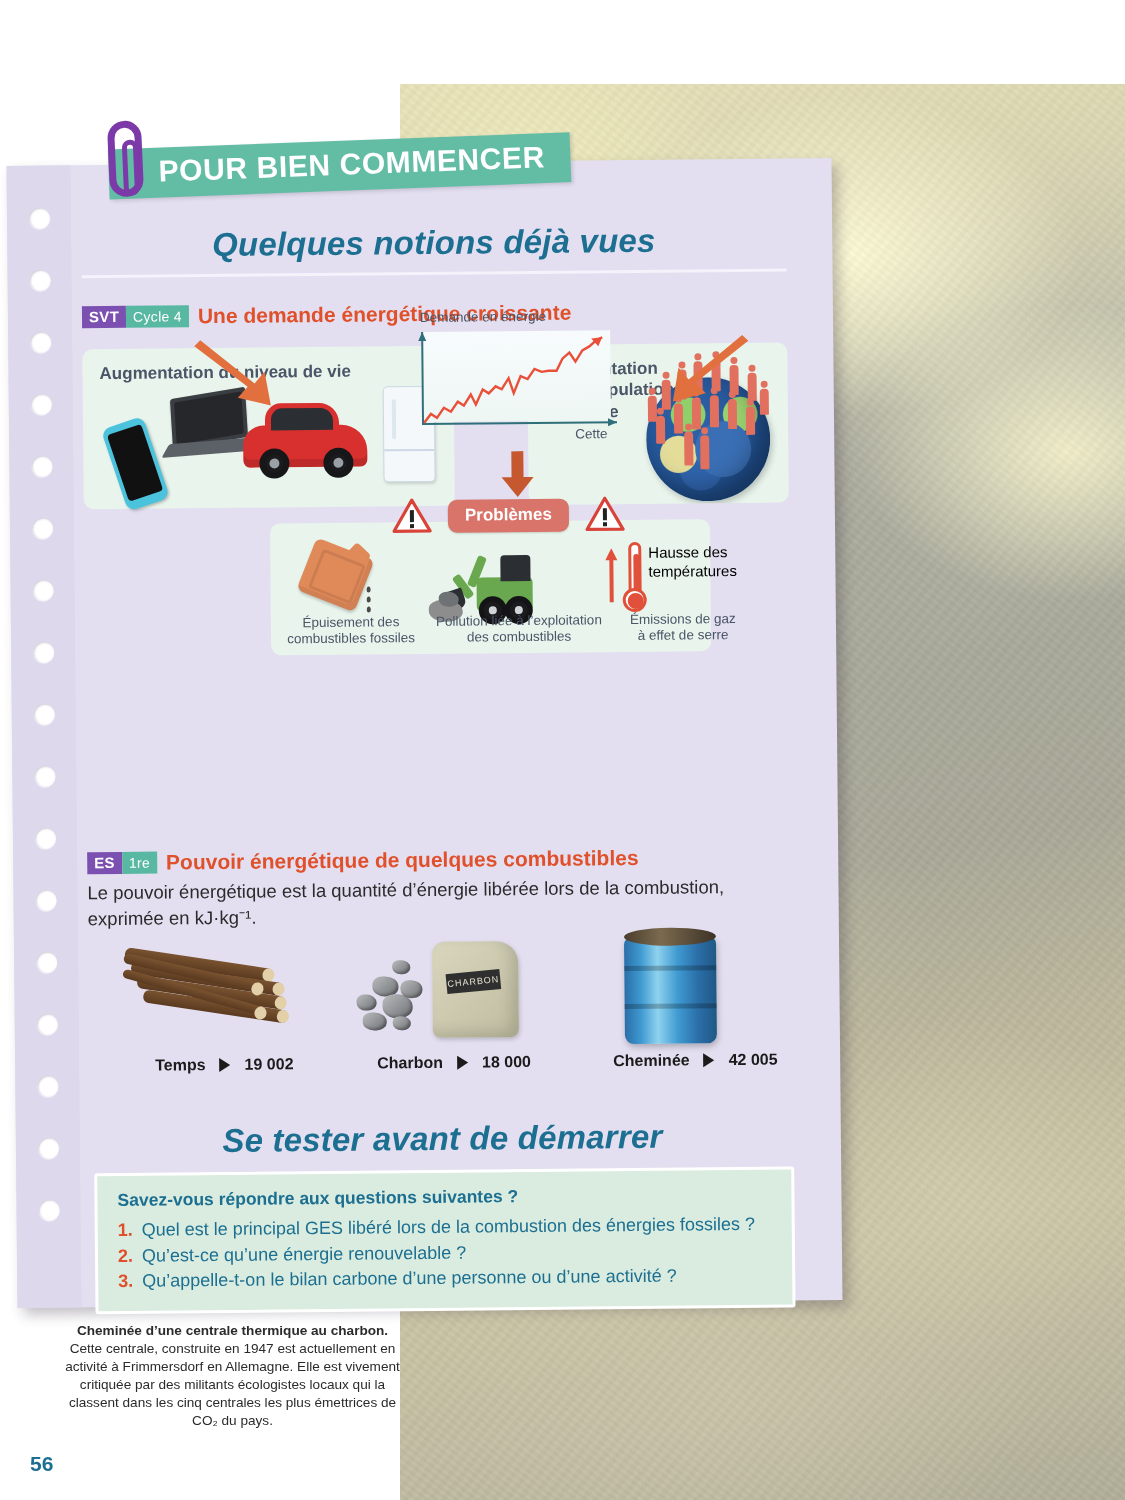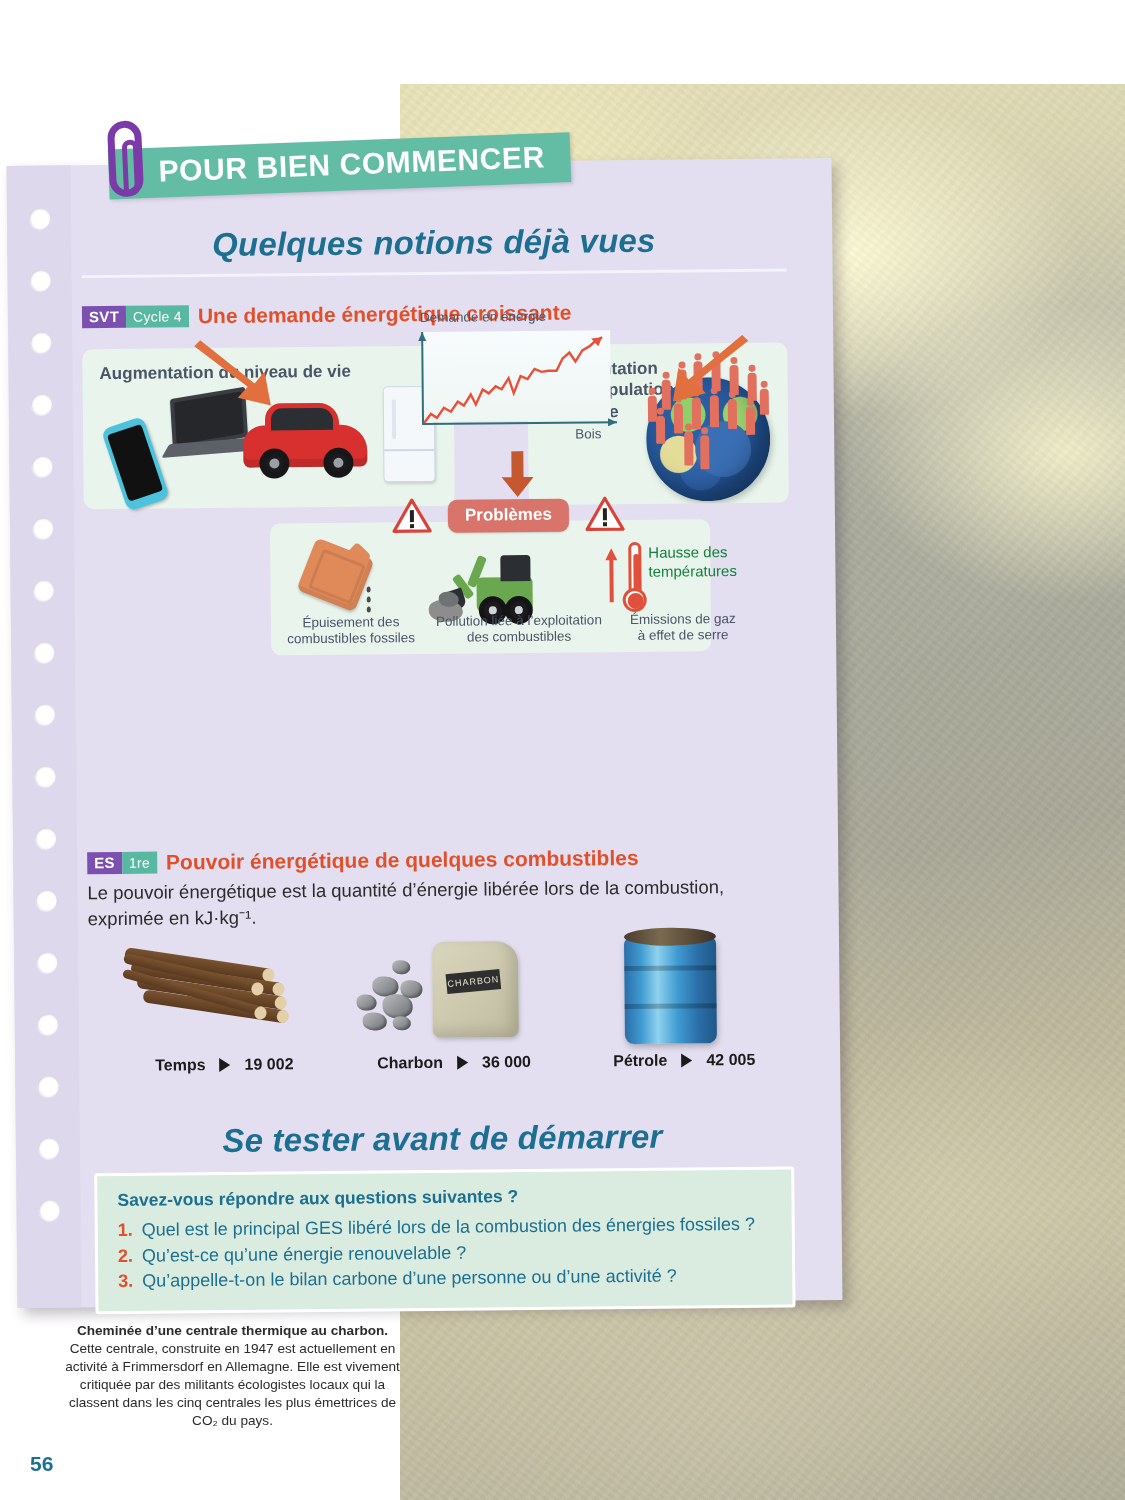--- a/index.html
+++ b/index.html
@@ -337,21 +337,21 @@
         <div class="chart-box" style="left:10px;top:0;width:188px;height:90px;"></div>
         <svg width="210" height="120" style="position:absolute;left:0;top:0;">
 
           <path d="M10 0 L10 92 L204 92" fill="none" stroke="#2f6f7a" stroke-width="2"></path>
           <path d="M10 0 L6 9 L14 9 Z" fill="#2f6f7a"></path>
           <path d="M204 92 L195 88 L195 96 Z" fill="#2f6f7a"></path>
 
           <polyline fill="none" stroke="#e8503a" stroke-width="2.4" points="11,91 18,82 24,86 31,76 38,80 45,70 51,74 58,63 63,73 70,58 76,62 83,55 89,58 96,47 101,62 108,45 115,48 122,38 129,41 136,40 144,40 150,28 157,22 163,31 170,20 177,16 184,10 190,7"></polyline>
           <path d="M190 7 L179 8 L186 16 Z" fill="#e8503a"></path>
         </svg>
-        <div class="axis-lbl" style="left:162px;top:96px;">Bois</div>
+        <div class="axis-lbl" style="left:162px;top:96px;">Cette</div>
       </div>
 
       <svg class="arrow-d" style="left:424px;top:290px;" width="40" height="48" viewBox="0 0 40 48">
         <path d="M14 0 H26 V26 H36 L20 46 L4 26 H14 Z" fill="#c5582f"></path>
       </svg>
 
       <div style="position:absolute;left:196px;top:338px;width:440px;">
         <div class="gbox" style="position:absolute;left:0;top:22px;width:440px;height:132px;"></div>
 
         <div style="position:absolute;left:122px;top:-2px;display:flex;align-items:center;gap:16px;">
@@ -396,21 +396,21 @@
 
         <div class="pic" style="left:344px;top:44px;">
           <div class="thermo-tube" style="left:14px;top:0;"></div>
           <div class="thermo-fill" style="left:19px;top:12px;width:6px;height:46px;"></div>
           <div class="thermo-bulb" style="left:8px;top:46px;"></div>
           <div class="thermo-fill" style="left:13px;top:51px;width:16px;height:16px;border-radius:50%;"></div>
           <svg style="position:absolute;left:-10px;top:6px;" width="14" height="56">
             <path d="M7 0 L13 12 H9 V54 H5 V12 H1 Z" fill="#e0503a"></path>
           </svg>
         </div>
-        <div style="position:absolute;left:378px;top:46px;width:110px;white-space:pre-line;color:#15803d;font-size:15px;line-height:1.25;">Hausse des
+        <div style="position:absolute;left:378px;top:46px;width:110px;white-space:pre-line;color:#000000;font-size:15px;line-height:1.25;">Hausse des
 températures</div>
 
         <div class="cap" style="position:absolute;left:12px;top:114px;width:136px;white-space:pre-line;">Épuisement des
 combustibles fossiles</div>
         <div class="cap" style="position:absolute;left:150px;top:114px;width:196px;white-space:pre-line;">Pollution liée à l’exploitation
 des combustibles</div>
         <div class="cap" style="position:absolute;left:348px;top:114px;width:128px;white-space:pre-line;">Émissions de gaz
 à effet de serre</div>
       </div>
 
@@ -460,24 +460,24 @@
 
       <div style="position:absolute;left:10px;top:892px;width:700px;">
         <div class="fuel-row" style="position:absolute;left:66px;gap:14px;">
           <span class="fuel-name">Temps</span>
           <span class="tri-r"></span>
           <span class="fuel-val">19 002</span>
         </div>
         <div class="fuel-row" style="position:absolute;left:288px;gap:14px;">
           <span class="fuel-name">Charbon</span>
           <span class="tri-r"></span>
-          <span class="fuel-val">36 000</span>
+          <span class="fuel-val">18 000</span>
         </div>
         <div class="fuel-row" style="position:absolute;left:524px;gap:14px;">
-          <span class="fuel-name">Pétrole</span>
+          <span class="fuel-name">Cheminée</span>
           <span class="tri-r"></span>
           <span class="fuel-val">42 005</span>
         </div>
       </div>
 
       <div class="sec-title" style="position:absolute;left:10px;top:958px;width:705px;">Se tester avant de démarrer</div>
 
       <div class="quiz" style="position:absolute;left:14px;top:1008px;width:700px;">
         <div class="quiz-head">Savez-vous répondre aux questions suivantes ?</div>
         <div class="q-item">

